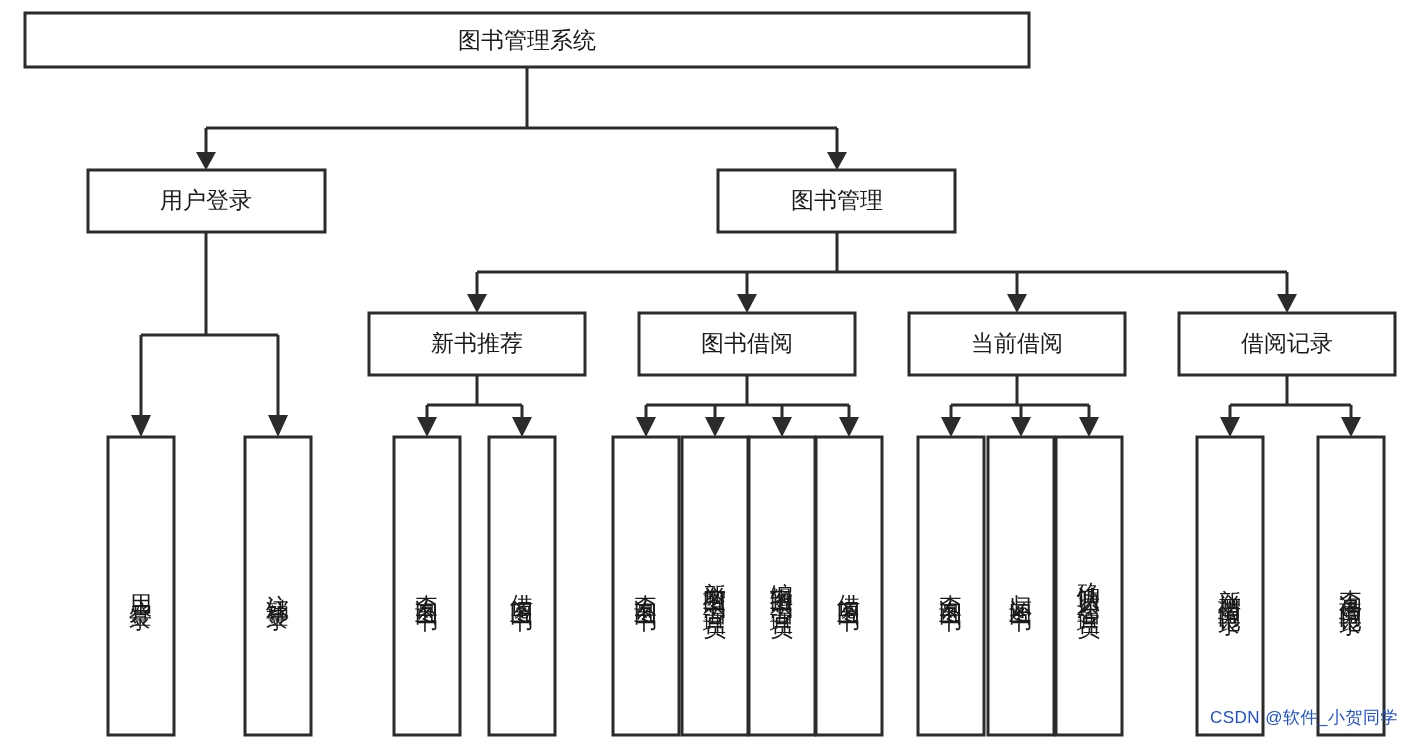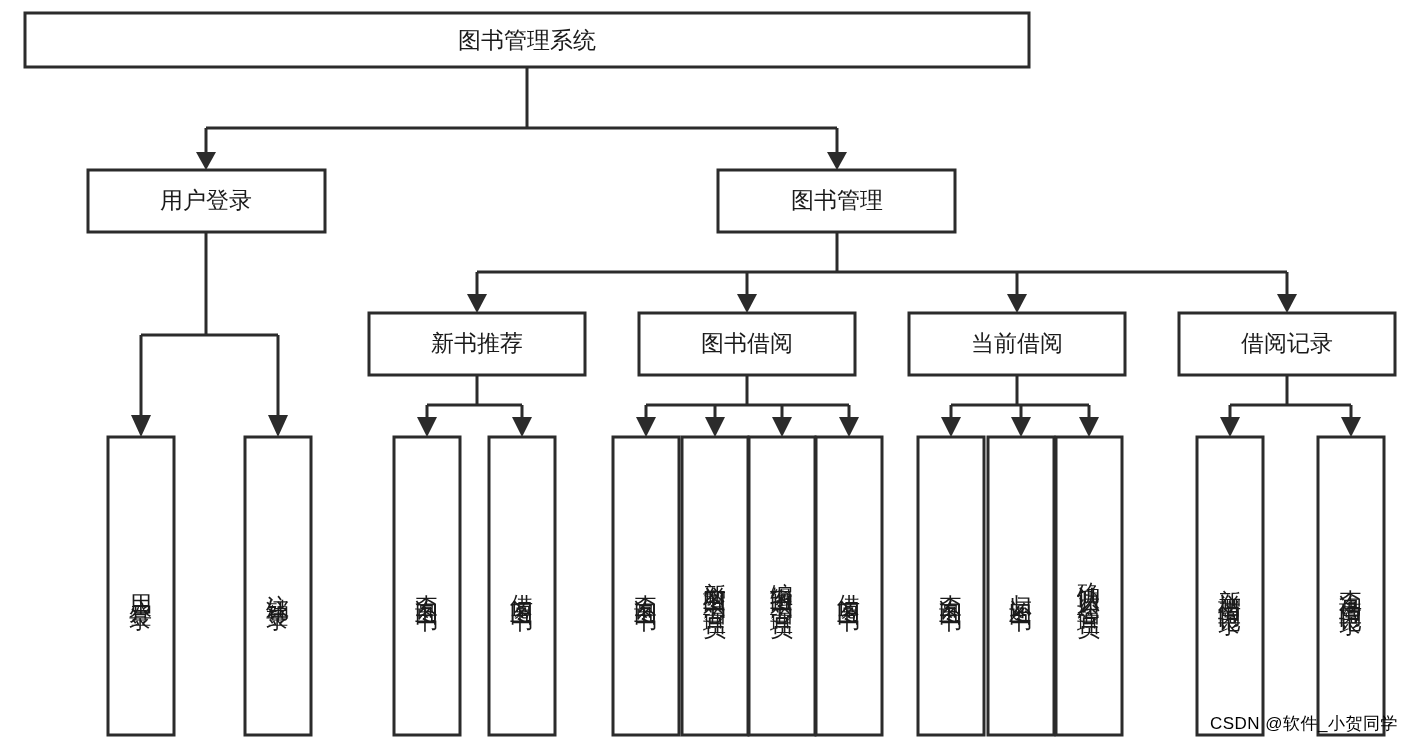--- a/index.html
+++ b/index.html
@@ -56,24 +56,24 @@
     writing-mode: vertical-rl;
     text-orientation: upright;
     glyph-orientation-vertical: 0;
     letter-spacing: 5px;
     dominant-baseline: central;
     text-anchor: middle;
   }
   .watermark {
     position: absolute;
     right: 14px;
-    bottom: 12px;
+    bottom: 18px;
     font-family: "Liberation Sans", "DejaVu Sans", sans-serif;
     font-size: 17px;
-    color: #000000;
+    color: #1d4ed8;
     letter-spacing: 0.5px;
     white-space: nowrap;
     user-select: none;
   }
 </style>
 </head>
 <body>
 
 <div id="diagram-root">
   <svg class="diagram" viewBox="0 0 1405 747" xmlns="http://www.w3.org/2000/svg">

